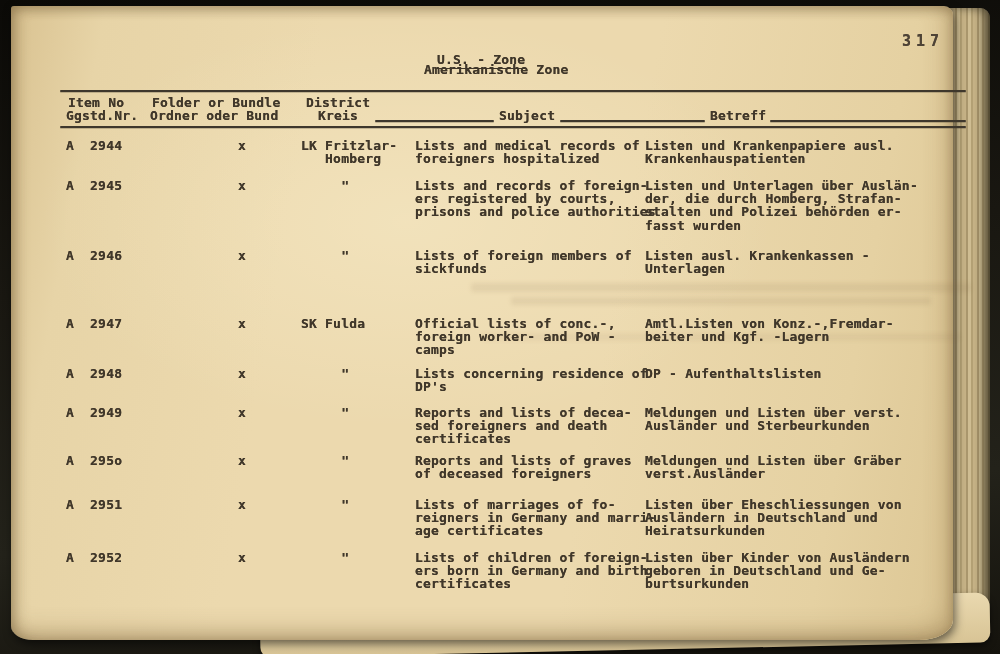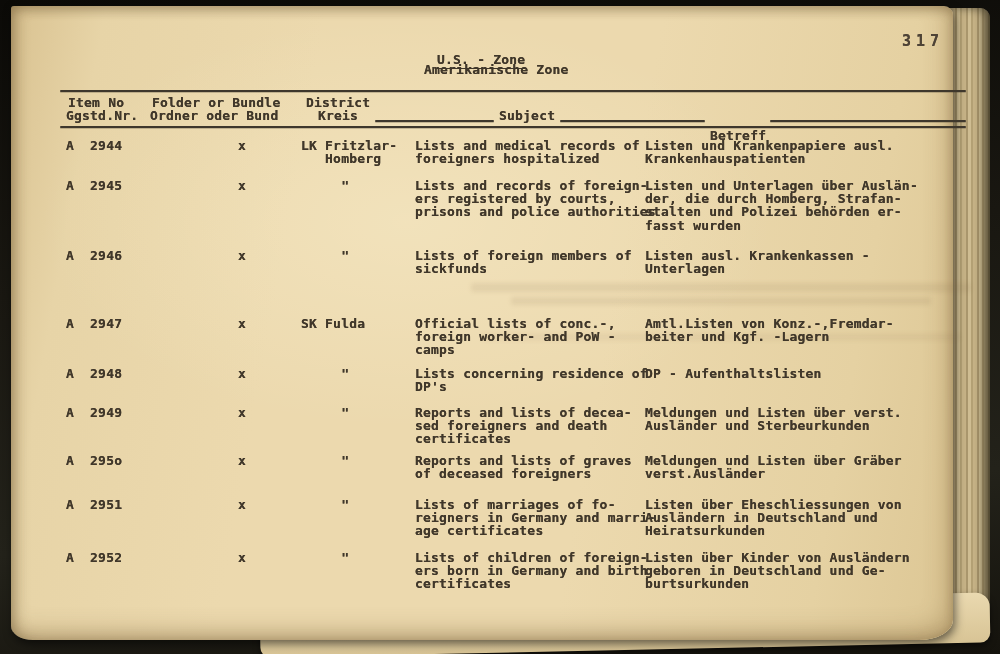--- a/index.html
+++ b/index.html
@@ -81,21 +81,21 @@
       <span class="ink" style="left:57px;top:90px;">Item No</span>
       <span class="ink" style="left:55px;top:103px;">Ggstd.Nr.</span>
 
       <span class="ink" style="left:141px;top:90px;">Folder or Bundle</span>
       <span class="ink" style="left:139px;top:103px;">Ordner oder Bund</span>
 
       <span class="ink" style="left:295px;top:90px;">District</span>
       <span class="ink" style="left:307px;top:103px;text-align:center;">Kreis</span>
 
       <span class="ink" style="left:488px;top:103px;">Subject</span>
-      <span class="ink" style="left:699px;top:103px;margin-top:20px;">Betreff</span>
+      <span class="ink" style="left:699px;top:103px;">Betreff</span>
 
       <div class="rule thin" style="left:364px;top:114px;width:119px;"></div>
       <div class="rule thin" style="left:549px;top:114px;width:145px;"></div>
       <div class="rule thin" style="left:759px;top:114px;width:196px;"></div>
 
       <div class="rule" style="left:49px;top:120px;width:906px;"></div>
     </div>
 
     <div class="row" style="top:133px;">
       <span class="ink c-item">A  2944</span>

